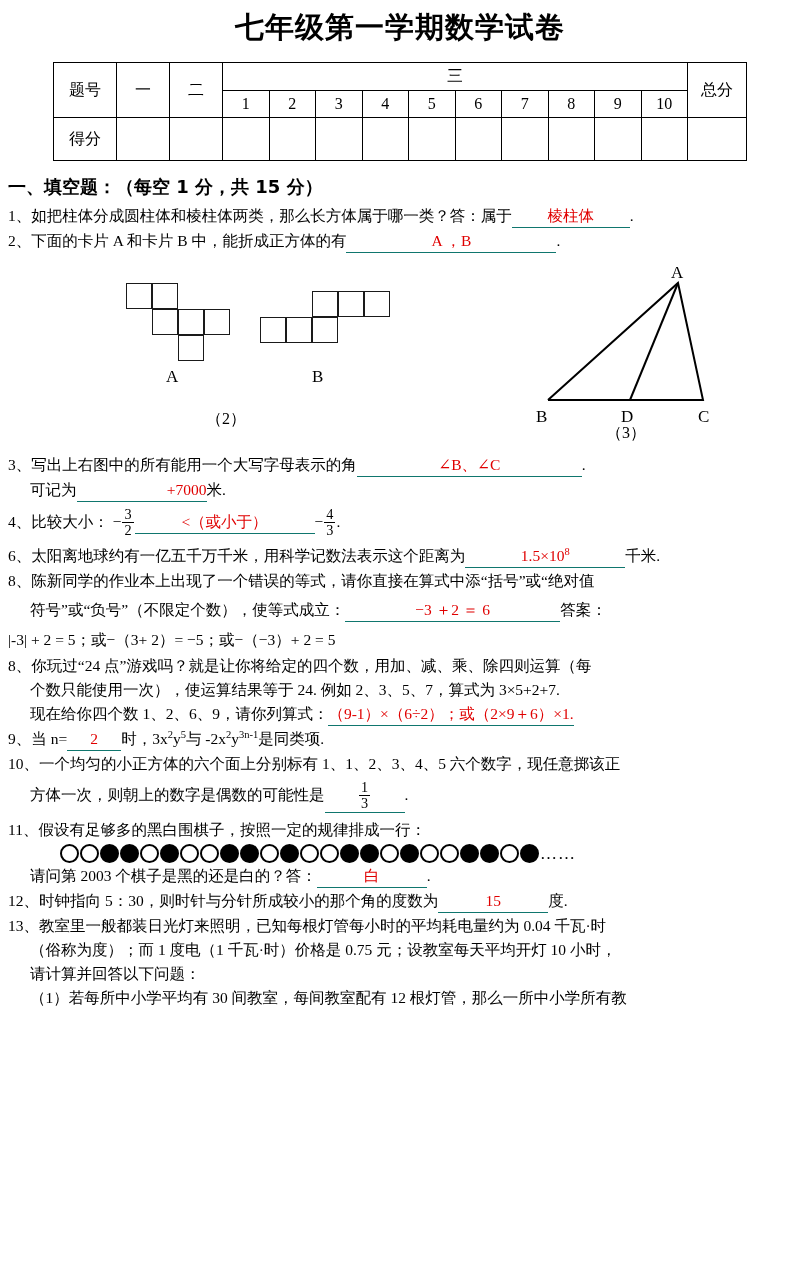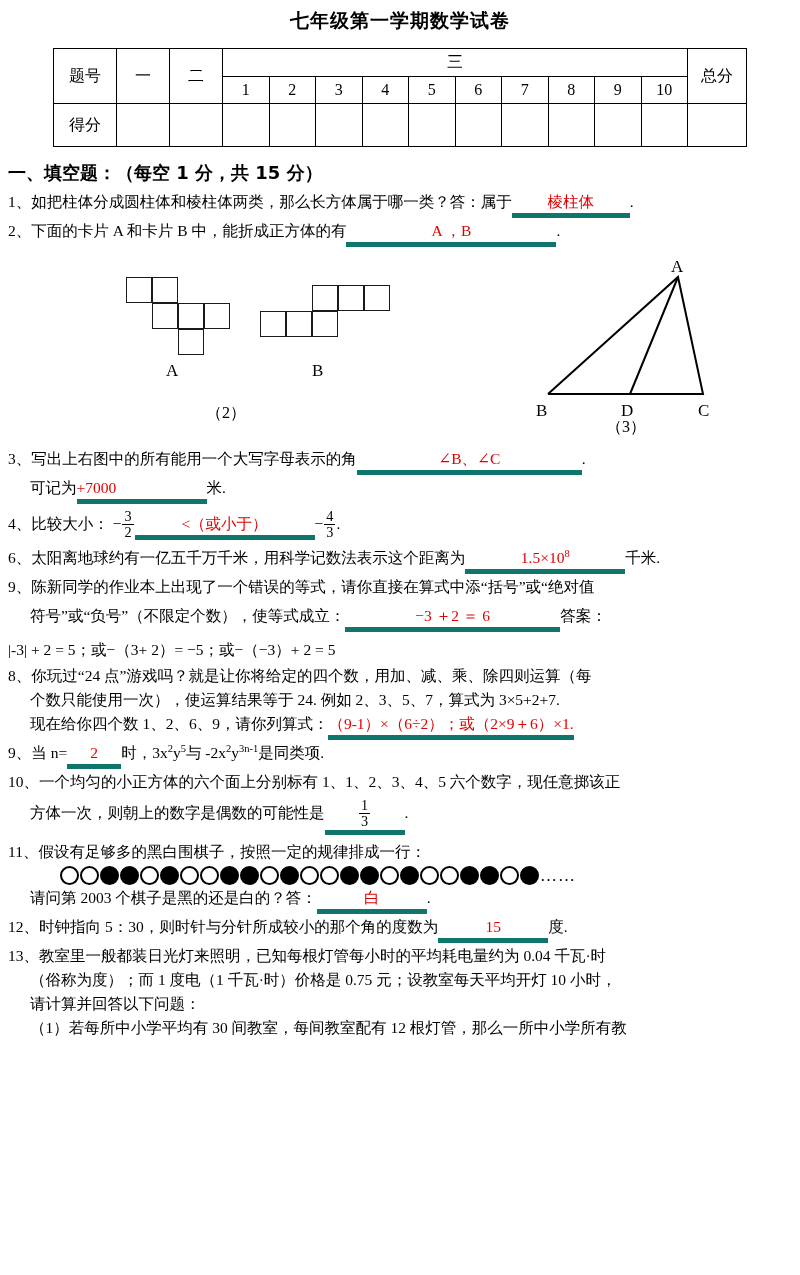--- a/index.html
+++ b/index.html
@@ -16,21 +16,21 @@
     position: relative;
     overflow: hidden;
   }
   .page { padding: 0 8px; }
 
   
   .title {
     text-align: center;
     font-family: "DejaVu Sans", sans-serif;
     font-weight: bold;
-    font-size: 19px;
+    font-size: 29px;
     letter-spacing: 1px;
     margin: 8px 0 14px 0;
   }
 
   
   .score-table-wrap { padding: 0 45px; }
   table.score {
     border-collapse: collapse;
     width: 100%;
     table-layout: fixed;
@@ -60,21 +60,21 @@
     line-height: 1.42;
     margin: 2px 0;
     text-align: left;
   }
   .q.indent { padding-left: 22px; }
   .ans {
     color: #e00000;
     text-decoration: underline;
     white-space: pre;
   }
-  .mix { display:inline-block; border-bottom:5px solid #0f766e; }
+  .mix { display:inline-block; border-bottom:1px solid #0f766e; }
   .mix .ans { text-decoration:none; }
 
   sup { font-size: 0.68em; vertical-align: super; line-height:0; }
 
   
   .frac {
     display: inline-block;
     vertical-align: middle;
     text-align: center;
     font-size: 0.92em;
@@ -218,33 +218,33 @@
       <text x="180" y="157" font-size="17" font-family="Liberation Serif, serif">C</text>
     </svg>
     <span class="caption" style="left:598px; top:166px;">（3）</span>
   </div>
 
   <div class="q">
     <span>3、写出上右图中的所有能用一个大写字母表示的角</span><span class="mix" style="width:225px;text-align:center;"><span class="ans">∠B、∠C</span></span><span>.</span>
   </div>
 
   <div class="q indent">
-    <span>可记为</span><span class="mix" style="width:130px;text-align:left;"><span class="ans">+7000</span></span><span>米.</span>
+    <span>可记为</span><span class="mix" style="width:130px;text-align:right;"><span class="ans">+7000</span></span><span>米.</span>
   </div>
 
   <div class="q" style="margin-top:6px;">
     <span>4、比较大小：</span>
     <span>−</span><span class="frac"><span class="n">3</span><span class="d">2</span></span><span class="mix" style="width:180px;text-align:center;"><span class="ans">&lt;（或小于）</span></span><span>−</span><span class="frac"><span class="n">4</span><span class="d">3</span></span><span>.</span>
   </div>
 
   <div class="q" style="margin-top:6px;">
     <span>6、太阳离地球约有一亿五千万千米，用科学记数法表示这个距离为</span><span class="mix" style="width:160px;text-align:center;"><span class="ans"><span>1.5×10</span><sup>8</sup></span></span><span>千米.</span>
   </div>
 
-  <div class="q">9、陈新同学的作业本上出现了一个错误的等式，请你直接在算式中添“括号”或“绝对值</div>
+  <div class="q">8、陈新同学的作业本上出现了一个错误的等式，请你直接在算式中添“括号”或“绝对值</div>
   <div class="q indent" style="margin-top:7px;">
     <span>符号”或“负号”（不限定个数），使等式成立：</span><span class="mix" style="width:215px;text-align:center;"><span class="ans">−3 ＋2 ＝ 6</span></span><span>答案：</span>
   </div>
   <div class="q" style="margin-top:7px;">|-3| + 2 = 5；或−（3+ 2）= −5；或−（−3）+ 2  = 5</div>
 
   <div class="q" style="margin-top:4px;">8、你玩过“24 点”游戏吗？就是让你将给定的四个数，用加、减、乘、除四则运算（每</div>
   <div class="q indent">个数只能使用一次），使运算结果等于 24. 例如 2、3、5、7，算式为 3×5+2+7.</div>
   <div class="q indent">
     <span>现在给你四个数 1、2、6、9，请你列算式：</span><span class="mix" style="text-align:center;"><span class="ans">（9-1）×（6÷2）；或（2×9＋6）×1.</span></span>
   </div>

